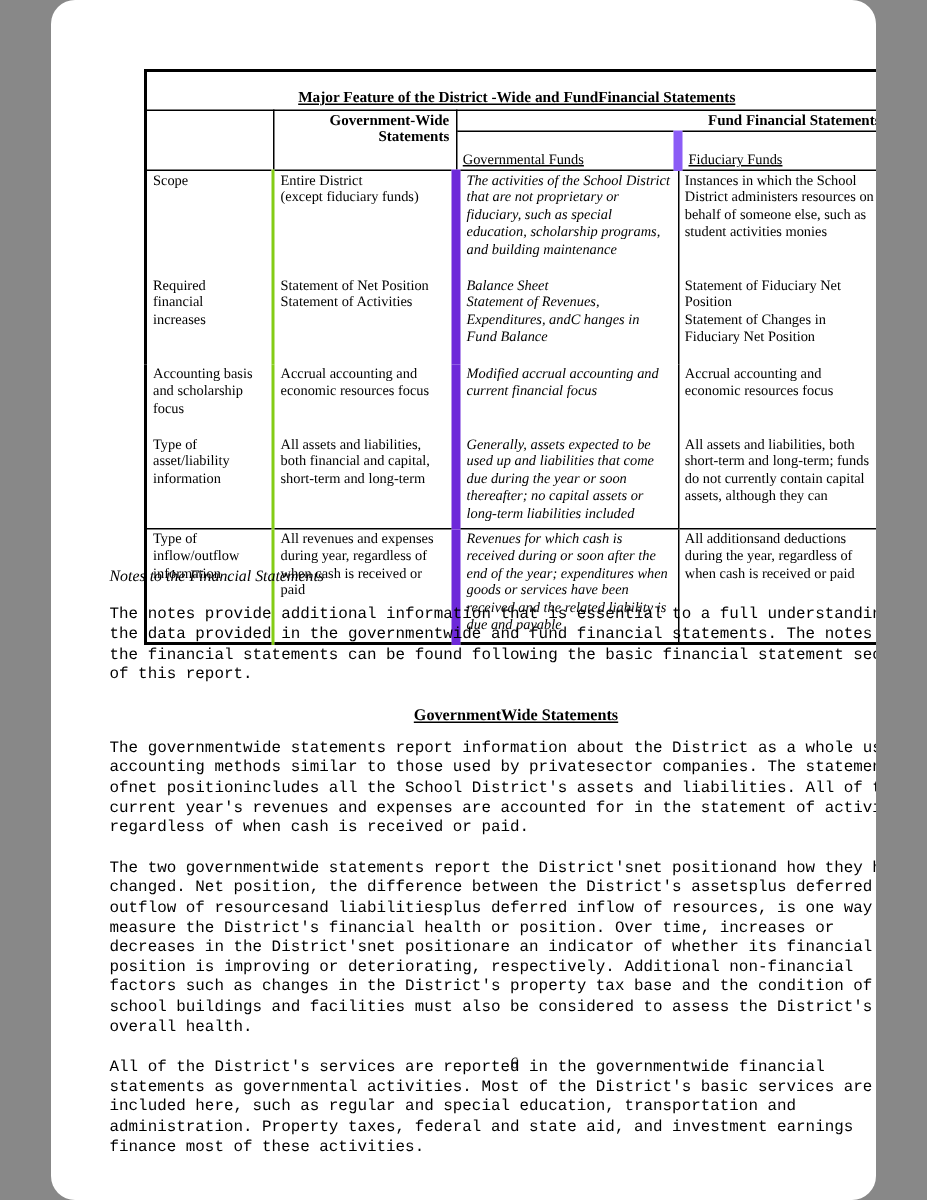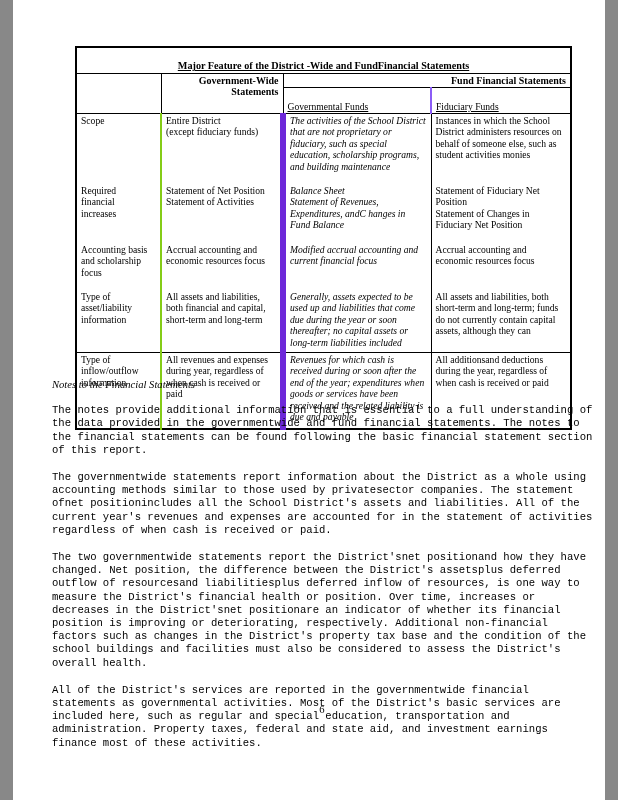--- a/index.html
+++ b/index.html
@@ -1,23 +1,24 @@
 <!DOCTYPE html>
 <html><head>
 <meta charset="utf-8">
 <style>
   html,body { margin:0; padding:0; background:#888; }
   .page {
     position: relative;
-    width: 592px; height: 800px;
+    width: 550px; height: 800px;
     margin: 0 auto;
     background: #ffffff;
     font-family: "Liberation Serif", serif;
     color: #000;
     overflow: hidden;
+    border-radius: 16px;
   }
   
   table.features {
     position: absolute; left: 62px; top: 46px;
     width: 495px;
     border-collapse: collapse;
     border: 2px solid #000;
     font-size: 9.6px;
     line-height: 11.4px;
     table-layout: fixed;
@@ -39,21 +40,21 @@
   td.gw-head {
     border-right: 1px solid #000; border-bottom: 1px solid #000;
     text-align: right; font-weight: bold; font-size: 10px;
   }
   td.fund-head {
     border-bottom: 1px solid #000;
     text-align: right; font-weight: bold; font-size: 10px;
     padding: 1px 2px;
   }
   td.sub-head { border-bottom: 1px solid #000; }
-  td.sub-head.first { border-right: 2px solid #8b5cf6; margin-left: 47px; }
+  td.sub-head.first { border-right: 6px solid #8b5cf6; margin-left: 47px; }
   td.c1 { border-right: 2px solid #84cc16; }
   td.c2 { border-right: 6px solid #6d28d9; }
   td.c3 { border-right: 1px solid #000; font-style: italic; }
   tr.gap td { padding-bottom: 12px; }
   tr.smallgap td { padding-bottom: 4px; }
   tr.last td { border-top: 1px solid #000; padding-bottom: 6px; }
   
   .body-text {
     position: absolute; left: 39px; top: 378px; width: 542px;
     font-size: 10.6px; line-height: 13.2px;
@@ -157,20 +158,21 @@
       <td class="c4">All additionsand deductions
 during the year, regardless of
 when cash is received or paid</td>
     </tr>
   </tbody>
     </table>
 
   <div class="body-text">
     <p class="notes-heading">Notes to the Financial Statements</p>
     <p class="para">The notes provide additional information that is essential to a full understanding of the data provided in the governmentwide and fund financial statements. The notes to the financial statements can be found following the basic financial statement section of this report.</p>
+    <p class="gw-heading">GovernmentWide Statements</p>
     <p class="para">The governmentwide statements report information about the District as a whole using accounting methods similar to those used by privatesector companies. The statement ofnet positionincludes all the School District's assets and liabilities. All of the current year's revenues and expenses are accounted for in the statement of activities regardless of when cash is received or paid.</p>
     <p class="para">The two governmentwide statements report the District'snet positionand how they have changed. Net position, the difference between the District's assetsplus deferred outflow of resourcesand liabilitiesplus deferred inflow of resources, is one way to measure the District's financial health or position. Over time, increases or decreases in the District'snet positionare an indicator of whether its financial position is improving or deteriorating, respectively. Additional non-financial factors such as changes in the District's property tax base and the condition of the school buildings and facilities must also be considered to assess the District's overall health.</p>
     <p class="para">All of the District's services are reported in the governmentwide financial statements as governmental activities. Most of the District's basic services are included here, such as regular and special education, transportation and administration. Property taxes, federal and state aid, and investment earnings finance most of these activities.</p>
   </div>
 
   <div class="page-number">6</div>
 
 </div>
 
 </body></html>

